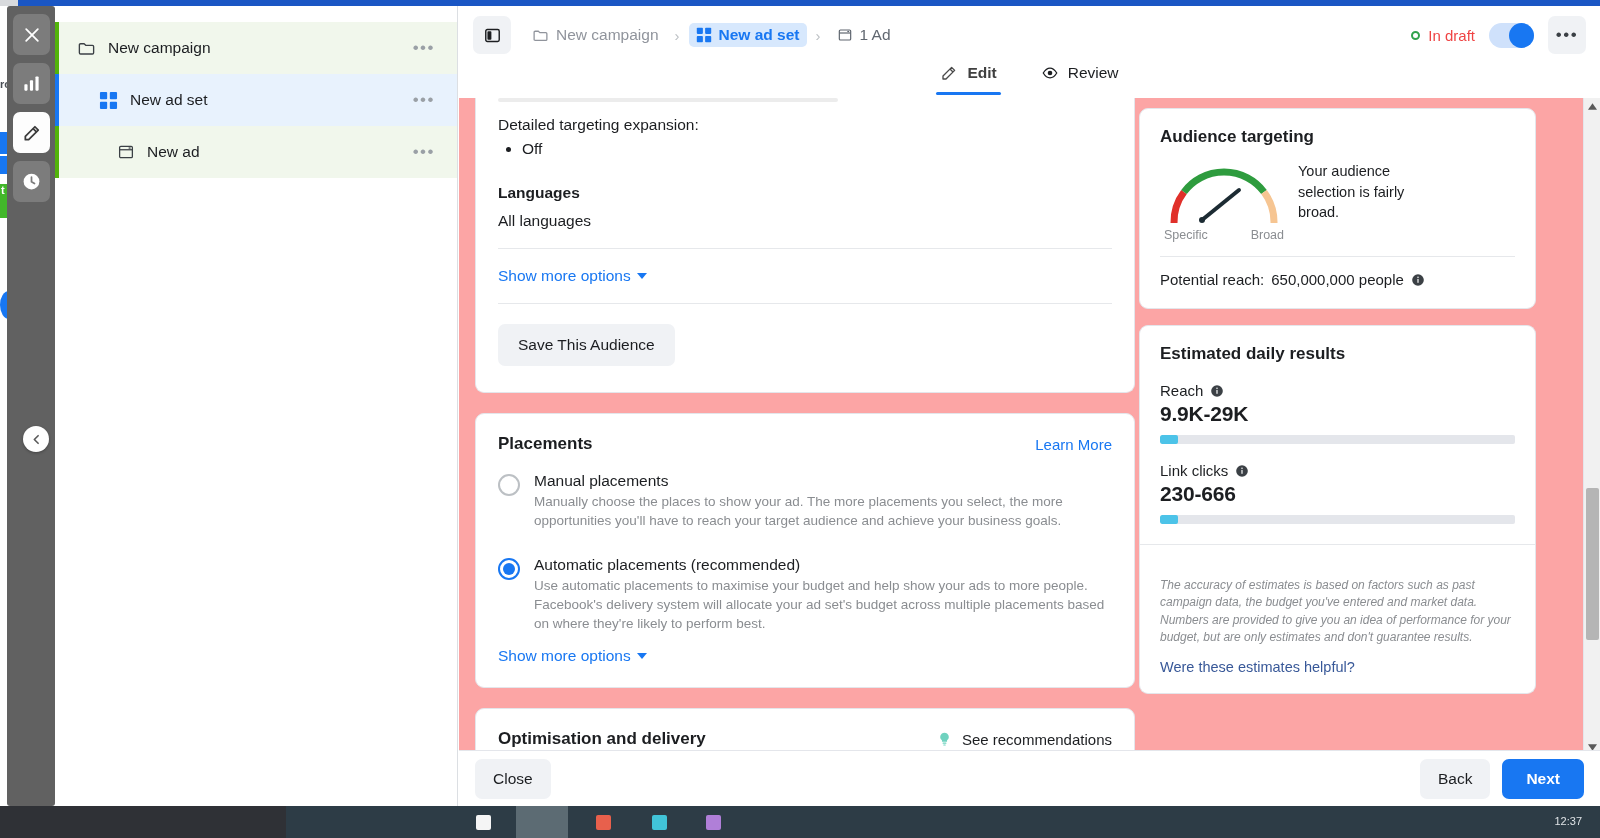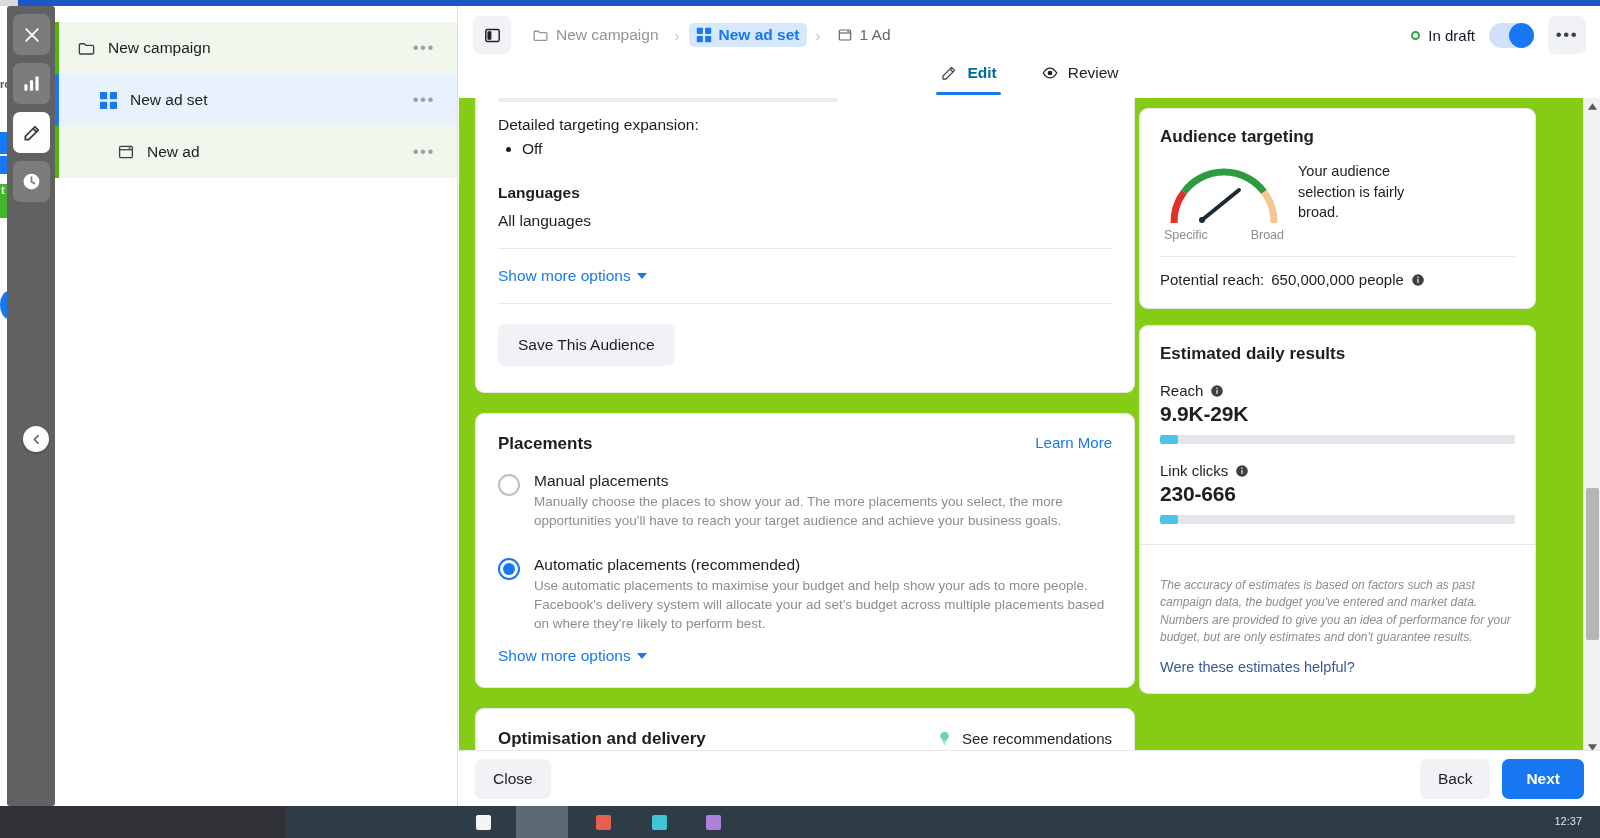--- a/index.html
+++ b/index.html
@@ -77,21 +77,21 @@
   .crumb { display:flex; align-items:center; gap:7px; padding:3px 7px; border-radius:5px; cursor:pointer; }
   .crumb span { font-size:15.5px; color:#606770; white-space:nowrap; }
   .crumb.dim span { color:#90949c; }
   .crumb.active { background:#d7e8fd; }
   .crumb.active span { color:#1877f2; font-weight:600; }
   .crumb-sep { color:#bcc0c4; font-size:15px; margin:0 9px; }
 
   .hdr-right { margin-left:auto; display:flex; align-items:center; gap:14px; }
   .draft-pill { display:flex; align-items:center; gap:8px; }
   .draft-dot { width:9px; height:9px; border-radius:50%; border:2.5px solid #31a24c; }
-  .draft-text { font-size:15px; color:#0f172a; }
+  .draft-text { font-size:15px; color:#ef4444; }
   .switch {
     width:45px; height:25px; border-radius:13px; background:#cfe1fb;
     position:relative; cursor:pointer;
   }
   .switch .knob {
     position:absolute; right:0px; top:0px; width:25px; height:25px;
     border-radius:50%; background:#1877f2;
   }
   .hdr-dots {
     width:38px; height:38px; border-radius:7px; background:#f0f2f5;
@@ -99,30 +99,30 @@
     color:#3b4045; font-size:17px; letter-spacing:1.6px;
   }
 
   
   .tabs { position:absolute; left:0; top:52px; width:1141px; display:flex; justify-content:center; gap:0px; }
   .tab {
     display:flex; align-items:center; gap:9px; padding:6px 22px 13px 22px;
     cursor:pointer; position:relative;
   }
   .tab span { font-size:15.5px; color:#1c1e21; }
-  .tab.active span { color:#0369a1; font-weight:700; }
+  .tab.active span { color:#404040; font-weight:700; }
   .tab.active::after {
     content:""; position:absolute; left:18px; right:18px; bottom:0; height:3.5px;
     background:#1877f2; border-radius:2px;
   }
 
   
   .dlg-body {
     position:absolute; left:0; top:92px; width:1141px; height:658px;
-    background:#84cc16; overflow:hidden;
+    background:#fca5a5; overflow:hidden;
   }
   .col-main { position:absolute; left:16px; top:0px; width:660px; }
   .col-side { position:absolute; left:680px; top:10px; width:397px; }
 
   .card { background:#fff; border-radius:9px; border:1px solid #e4e6eb; }
 
   
   .card-targeting { position:relative; margin-top:-18px; padding:18px 22px 26px 22px; border-radius:0 0 9px 9px; border-top:none; }
   .cut-line { height:4px; background:#dcdcdc; width:340px; border-radius:2px; opacity:.55; margin-bottom:14px;}
   .lbl-plain { font-size:15.5px; color:#1c1e21; }
@@ -133,21 +133,21 @@
   .caret-d { width:0;height:0;border-left:5px solid transparent;border-right:5px solid transparent;border-top:6px solid #1877f2; display:inline-block; }
   .rule { border-bottom:1px solid #e6e8eb; margin-top:18px; }
   .btn-grey {
     margin-top:20px; display:inline-block; padding:12px 20px; border-radius:7px;
     background:#f0f2f5; color:#1c1e21; font-size:15.5px; cursor:pointer; border:none;
     font-family:inherit;
   }
 
   
   .card-pl { margin-top:20px; padding:20px 22px 22px 22px; }
-  .card-head { display:flex; align-items:flex-start; justify-content:space-between; }
+  .card-head { display:flex; align-items:center; justify-content:space-between; }
   .card-title { font-size:17px; font-weight:700; color:#1c1e21; }
   .link-blue { color:#1877f2; font-size:15px; cursor:pointer; }
   .radio-row { display:flex; gap:14px; margin-top:26px; }
   .radio {
     flex:0 0 auto; width:22px; height:22px; border-radius:50%;
     border:2px solid #bcc0c4; background:#fff; margin-top:2px; cursor:pointer;
     display:flex; align-items:center; justify-content:center;
   }
   .radio.on { border-color:#1877f2; }
   .radio.on::after { content:""; width:12px; height:12px; border-radius:50%; background:#1877f2; }

